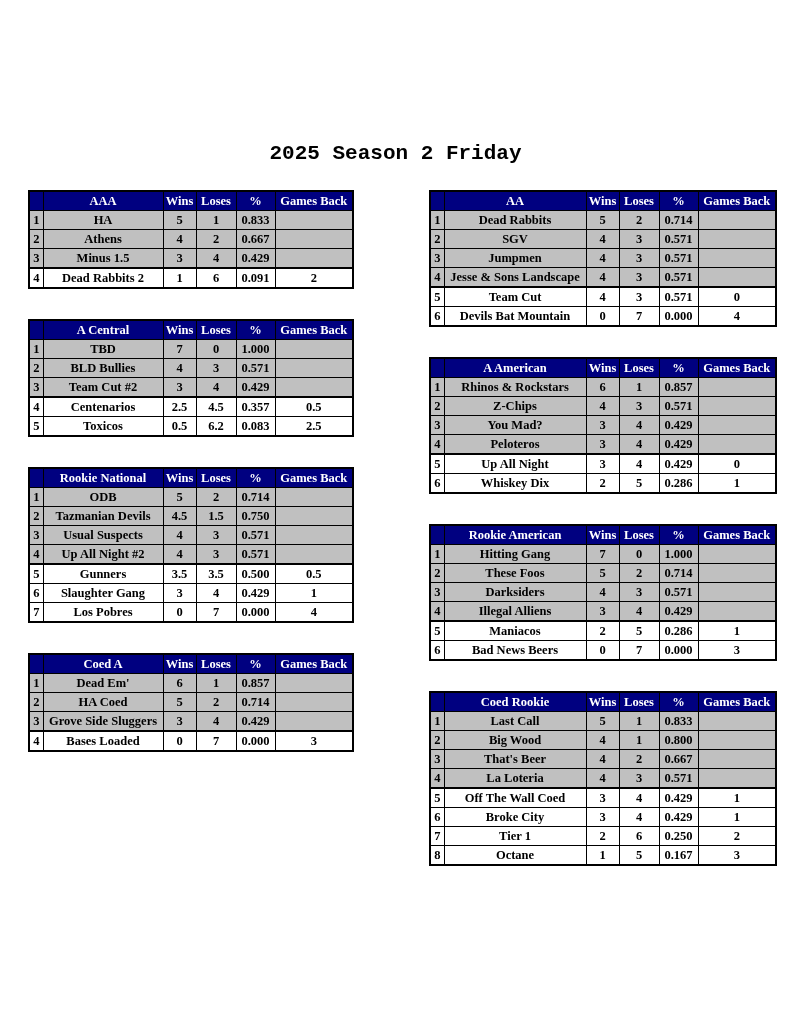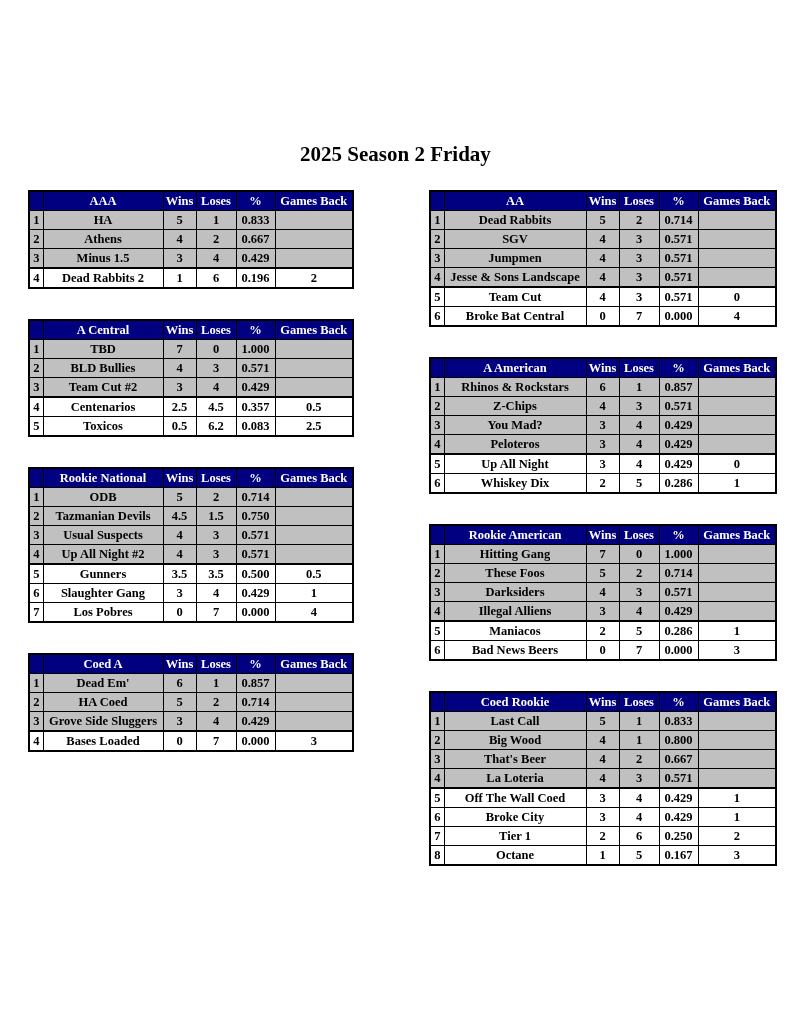--- a/index.html
+++ b/index.html
@@ -12,21 +12,21 @@
     position: relative;
   }
   .title {
     margin: 0;
     padding-top: 142px;
     text-align: center;
     font-size: 21px;
     line-height: 24px;
     font-weight: 700;
     color: #000000;
-    font-family: Liberation Serif, serif;
+    font-family: Liberation Mono, monospace;
   }
   .columns {
     display: flex;
     align-items: flex-start;
     padding-left: 28px;
     margin-top: 24px;
   }
   .col-left  { width: 334px; margin-right: 64px; }
   .col-right { width: 376px; padding-left: 11px; }
 
@@ -121,21 +121,21 @@
     <td class="num">4</td>
     <td class="num">0.429</td>
     <td class="num"></td>
   </tr>
 
   <tr class="cutoff">
     <td class="rank">4</td>
     <td class="team">Dead Rabbits 2</td>
     <td class="num">1</td>
     <td class="num">6</td>
-    <td class="num">0.196</td>
+    <td class="num">0.091</td>
     <td class="num">2</td>
   </tr>
 </tbody>
   </table>
 
   <table class="standings">
     <colgroup>
       <col class="c-rank">
             <col class="c-team">
             <col class="c-wins">
@@ -405,21 +405,21 @@
     <td class="rank">5</td>
     <td class="team">Team Cut</td>
     <td class="num">4</td>
     <td class="num">3</td>
     <td class="num">0.571</td>
     <td class="num">0</td>
   </tr>
 
   <tr>
     <td class="rank">6</td>
-    <td class="team">Broke Bat Central</td>
+    <td class="team">Devils Bat Mountain</td>
     <td class="num">0</td>
     <td class="num">7</td>
     <td class="num">0.000</td>
     <td class="num">4</td>
   </tr>
 </tbody>
   </table>
 
   <table class="standings">
     <colgroup>

